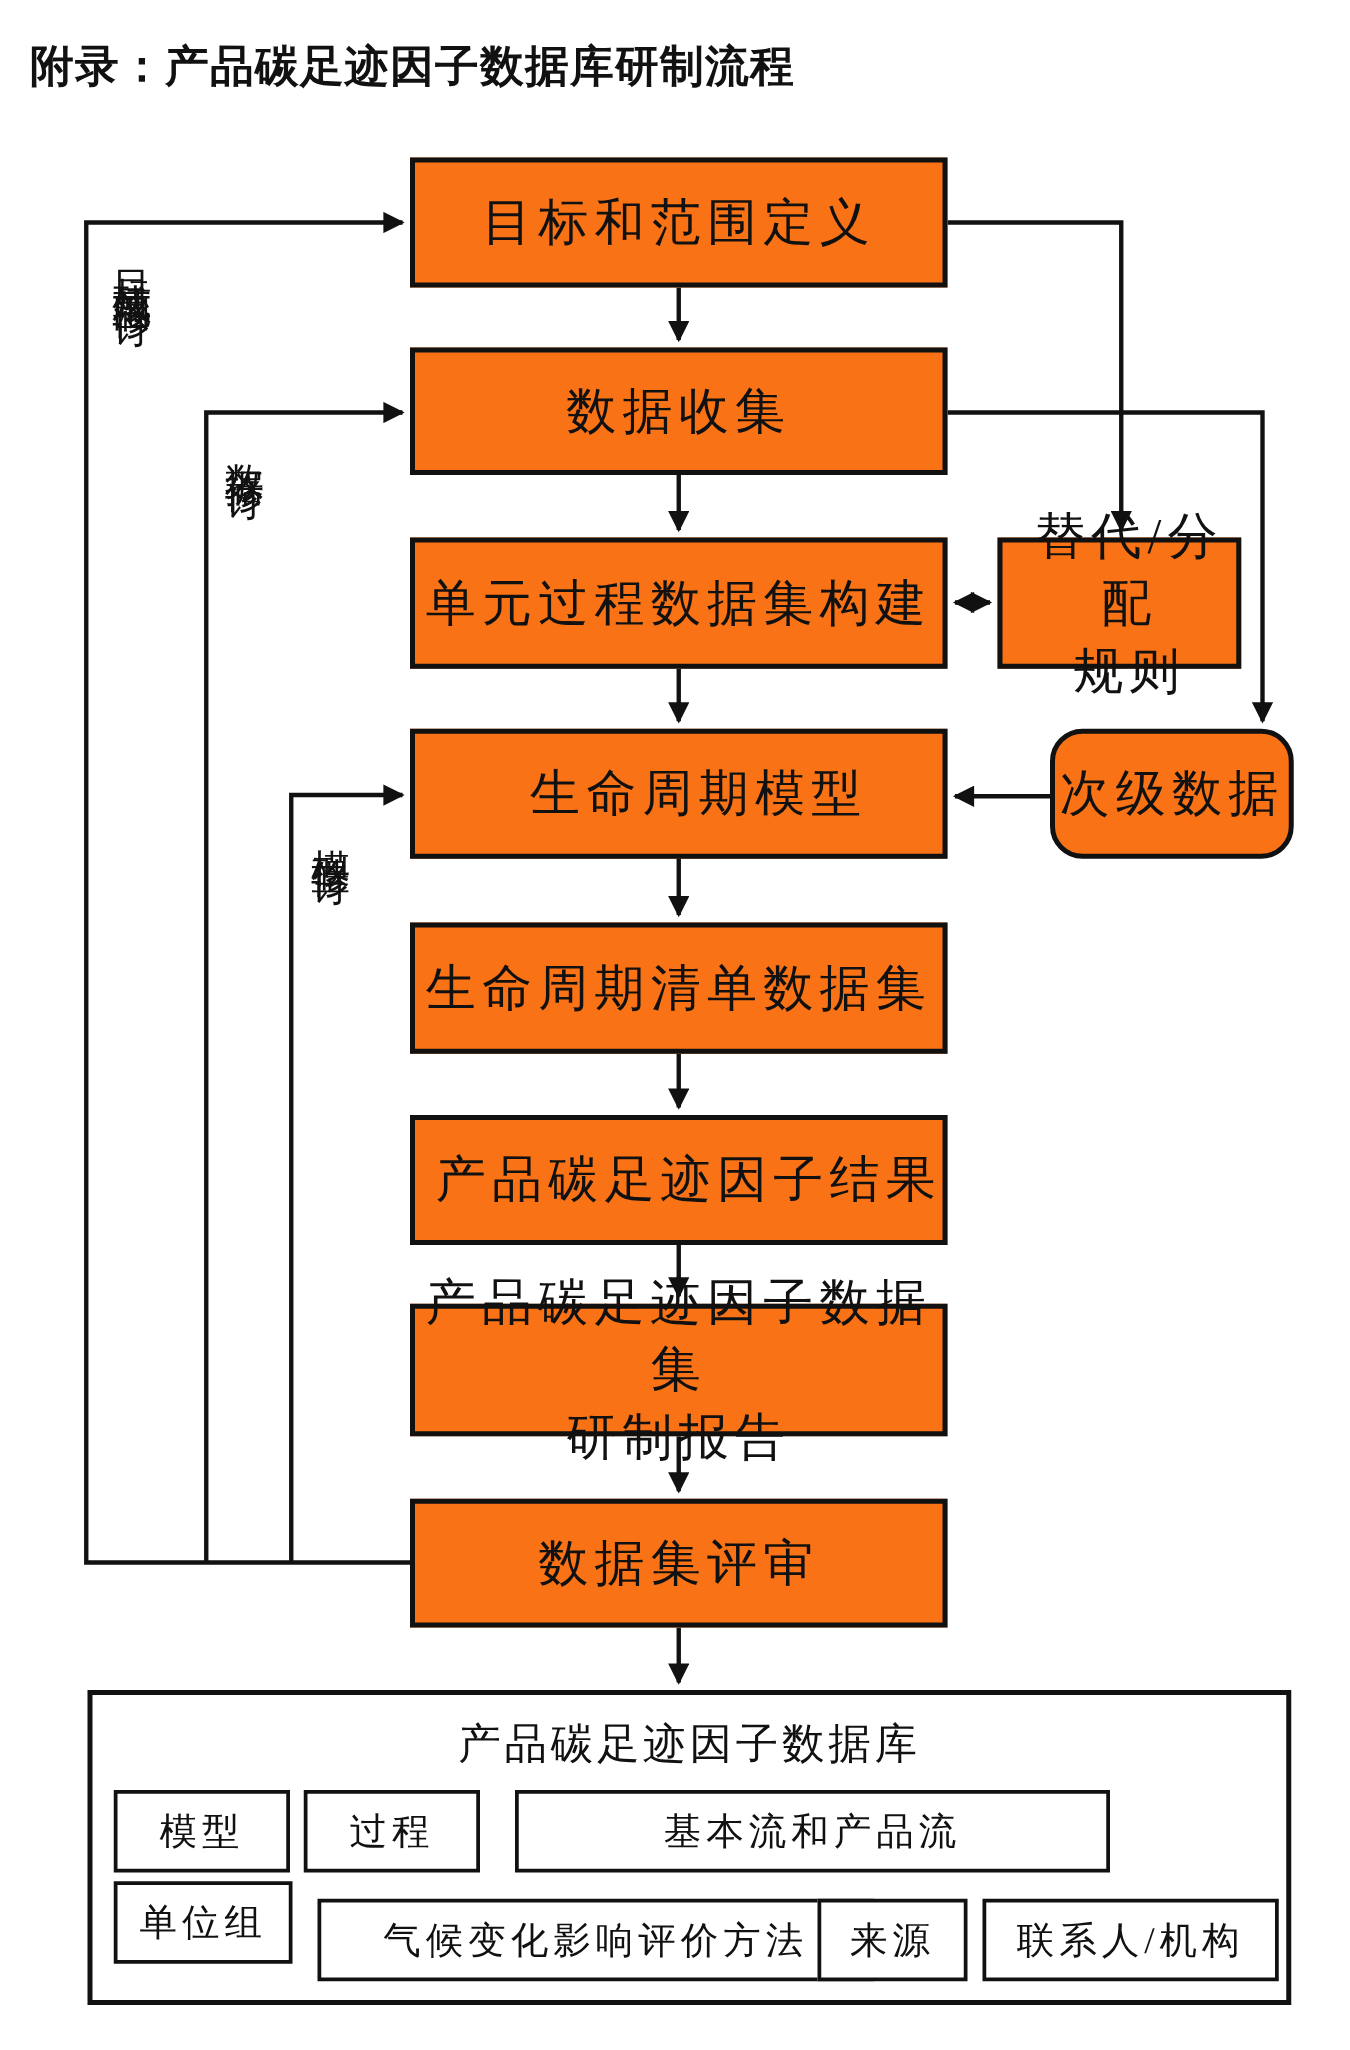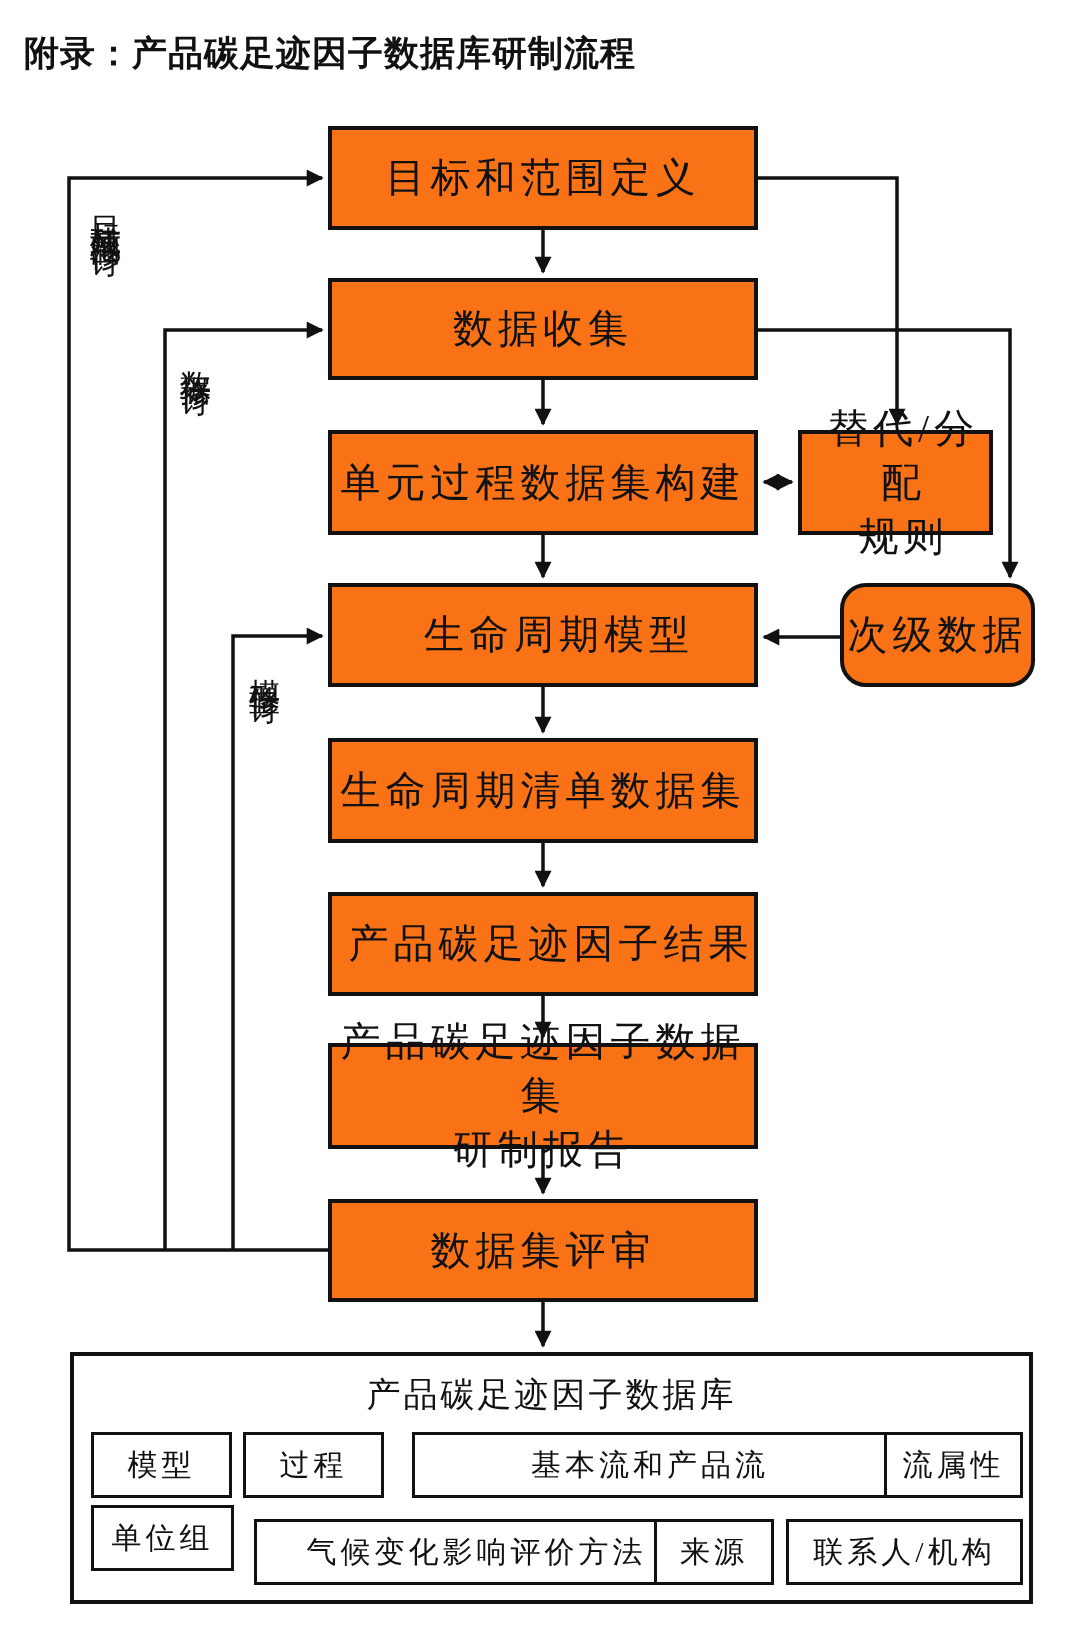--- a/index.html
+++ b/index.html
@@ -119,21 +119,20 @@
   <div class="vlabel" style="left:84px;top:192px;">目标或范围修订</div>
   <div class="vlabel" style="left:174px;top:346px;">数据修订</div>
   <div class="vlabel" style="left:243px;top:654px;">模型修订</div>
 
   <div style="position:absolute;left:70px;top:1352px;width:963px;height:252px;box-sizing:border-box;border:4px solid #111;background:#fff;">
     <div class="db-title">产品碳足迹因子数据库</div>
 
     <div class="dbcell" style="left:17px;top:76px;width:141px;height:66px;">模型</div>
     <div class="dbcell" style="left:169px;top:76px;width:141px;height:66px;">过程</div>
     <div class="dbcell" style="left:322px;top:76px;width:476px;height:66px;margin-left:16px;">基本流和产品流</div>
-    <div class="dbcell" style="left:810px;top:76px;width:139px;height:66px;">流属性</div>
 
     <div class="dbcell" style="left:17px;top:149px;width:143px;height:66px;">单位组</div>
     <div class="dbcell" style="left:180px;top:163px;width:445px;height:66px;">气候变化影响评价方法</div>
     <div class="dbcell" style="left:580px;top:163px;width:120px;height:66px;">来源</div>
     <div class="dbcell" style="left:712px;top:163px;width:237px;height:66px;text-align:center;">联系人/机构</div>
   </div>
 
 </div>
 
 </body></html>

